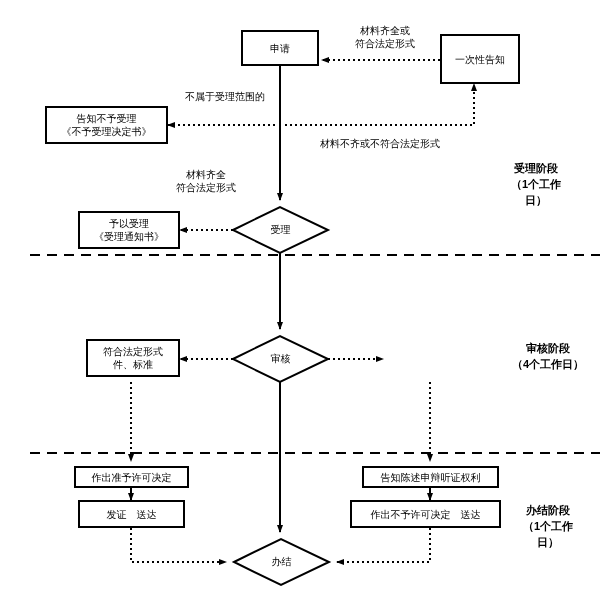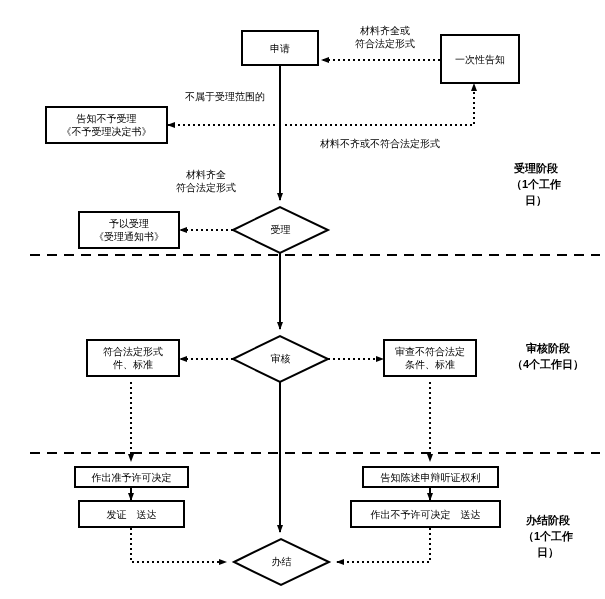--- a/index.html
+++ b/index.html
@@ -140,24 +140,20 @@
   <div class="node box" style="left:78px; top:211px; width:102px; height:38px; flex-direction:column;">
     <span>予以受理</span>
     <span>《受理通知书》</span>
   </div>
 
   <div class="node box" style="left:86px; top:339px; width:94px; height:38px; flex-direction:column;">
     <span>符合法定形式</span>
     <span>件、标准</span>
   </div>
 
-  <div class="node box" style="left:383px; top:339px; width:94px; height:38px; flex-direction:column;">
-    <span>审查不符合法定</span>
-    <span>条件、标准</span>
-  </div>
 
   <div class="node box" style="left:78px; top:500px; width:107px; height:28px;">
     <span>发证　送达</span>
   </div>
 
   <div class="node box" style="left:74px; top:466px; width:115px; height:22px;">
     <span>作出准予许可决定</span>
   </div>
 
   <div class="node box" style="left:362px; top:466px; width:137px; height:22px;">
@@ -202,19 +198,19 @@
     <div>受理阶段</div>
     <div>（1个工作</div>
     <div>日）</div>
   </div>
 
   <div class="stage-label" style="left:500px; top:340px; width:96px;">
     <div>审核阶段</div>
     <div>（4个工作日）</div>
   </div>
 
-  <div class="stage-label" style="left:500px; top:502px; width:96px;margin-top:10px;">
+  <div class="stage-label" style="left:500px; top:502px; width:96px;">
     <div>办结阶段</div>
     <div>（1个工作</div>
     <div>日）</div>
   </div>
 
 </div>
 
 </body></html>

